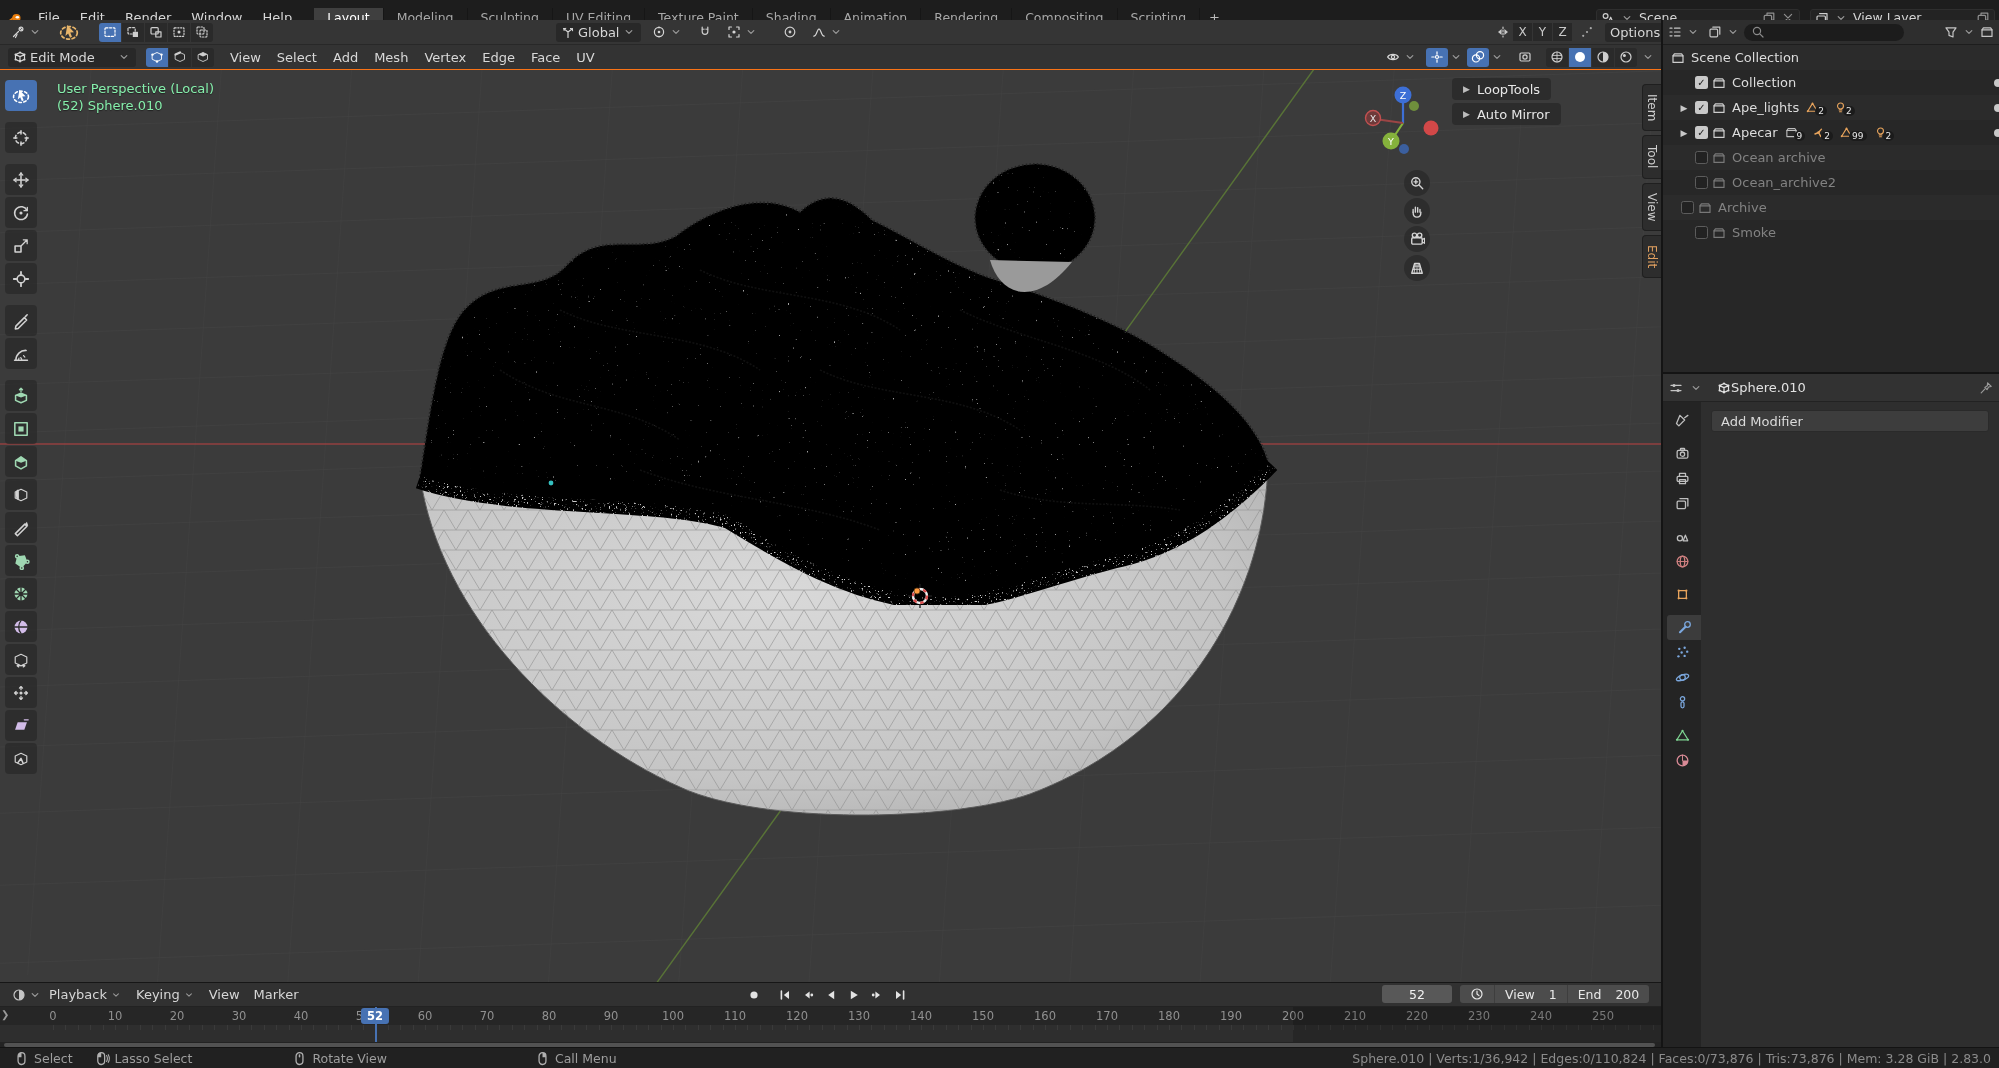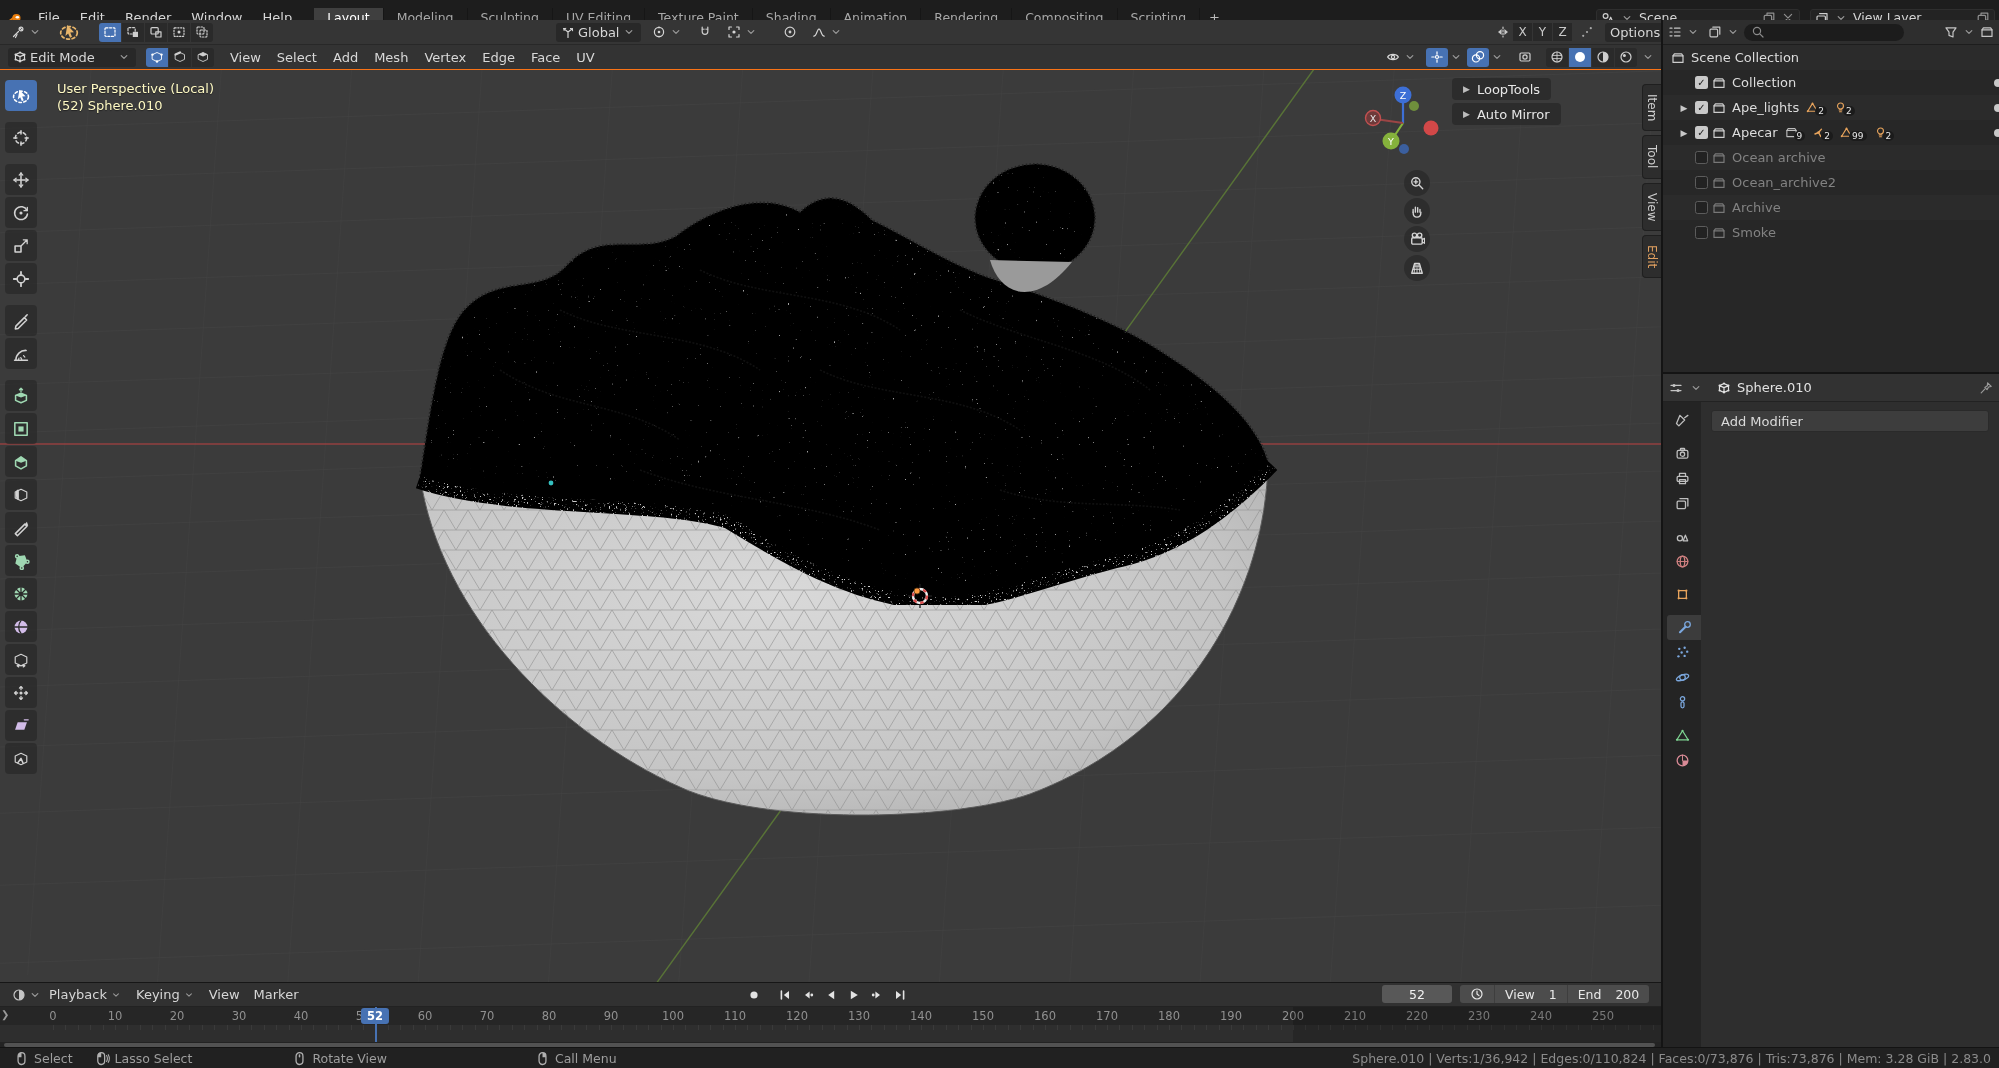--- a/index.html
+++ b/index.html
@@ -33,21 +33,21 @@
   .seg .hicon { background:#2a2a2a; border-radius:0; }
   .seg .hicon:first-child { border-radius:3px 0 0 3px; }
   .seg .hicon:last-child  { border-radius:0 3px 3px 0; }
   .seg .hicon.on { background:#4772b3; }
   .vmenu { padding:0 8px; color:#d8d8d8; cursor:pointer; height:25px; display:flex; align-items:center; }
   .xyz { width:19px; height:18px; display:flex; align-items:center; justify-content:center; background:#282828; color:#c9c9c9; font-size:12px; cursor:pointer; }
   .chev { color:#9a9a9a; }
 
   
   #viewport { left:0; top:70px; width:1661px; height:912px; background:#3b3b3b; overflow:hidden; }
-  #vp-overlay-text { left:57px; top:10px; color:#fef9c3; font-size:13px; line-height:17px; text-shadow:0 1px 1px rgba(0,0,0,.45); }
+  #vp-overlay-text { left:57px; top:10px; color:#86efac; font-size:13px; line-height:17px; text-shadow:0 1px 1px rgba(0,0,0,.45); }
   #toolbar { left:5px; top:10px; width:34px; display:flex; flex-direction:column; }
   .tool-btn { width:32px; height:31px; border-radius:4px; background:rgba(41,41,41,.75); margin-bottom:2px; display:flex; align-items:center; justify-content:center; color:#d2d2d2; cursor:pointer; }
   .tool-btn.active { background:#4772b3; color:#fff; }
   .tool-gap { height:9px; }
   #gizmo { left:1357px; top:7px; cursor:pointer; }
   .navbtn { width:26px; height:26px; border-radius:13px; background:rgba(40,40,40,.72); display:flex; align-items:center; justify-content:center; color:#d5d5d5; cursor:pointer; }
   .vp-panel { left:1452px; height:22px; display:flex; align-items:center; gap:7px; background:rgba(36,36,36,.62); border-radius:4px; padding:0 11px; color:#e6e6e6; font-size:13px; cursor:pointer; }
   .vp-panel .tri { color:#bdbdbd; font-size:9px; }
   #ntabs { right:0; top:14px; display:flex; flex-direction:column; gap:4px; align-items:flex-end; }
   .ntab { writing-mode:vertical-rl; padding:9px 2px; background:#2d2d2d; border:1px solid #1f1f1f; border-right:none; border-radius:4px 0 0 4px; color:#cdcdcd; font-size:12px; cursor:pointer; }
@@ -66,21 +66,21 @@
   .olcb { width:13px; height:13px; border-radius:2.5px; display:flex; align-items:center; justify-content:center; }
   .olcb.c1 { background:#c9c9c9; color:#1c1c1c; font-size:10px; font-weight:bold; }
   .olcb.c0 { background:#222; border:1px solid #5c5c5c; }
   .badge { display:flex; align-items:flex-end; margin-left:3px; color:#e8a45c; }
   .badge .cnt { background:#1b1b1b; color:#e6e6e6; font-size:9px; border-radius:6px; padding:0 3px; margin-left:-4px; margin-bottom:-2px; }
   .row-dot { position:absolute; right:-3px; width:8px; height:8px; border-radius:4px; background:#c9c9c9; }
 
   
   #properties { left:1661px; top:372px; width:338px; height:675px; background:#2e2e2e; border-left:2px solid #141414; border-top:2px solid #141414; }
   #prop-header { height:28px; background:#323232; border-bottom:1px solid #222; display:flex; align-items:center; gap:6px; padding:0 6px; }
-  #prop-breadcrumb { display:flex; align-items:center; gap:6px; margin-left:8px; color:#e2e2e2; }
+  #prop-breadcrumb { display:flex; align-items:center; margin-left:8px; color:#e2e2e2; }
   #prop-pin { margin-left:auto; color:#9a9a9a; }
   #prop-tabs { position:absolute; left:0; top:28px; bottom:0; width:38px; background:#242424; display:flex; flex-direction:column; align-items:stretch; padding-top:6px; }
   .ptab { height:25px; display:flex; align-items:center; justify-content:center; cursor:pointer; }
   .ptab.active { background:#3c3c3c; border-radius:3px 0 0 3px; margin-left:4px; }
   .ptab-gap { height:8px; }
   #prop-body { position:absolute; left:38px; right:0; top:28px; bottom:0; padding:8px 10px; }
   #add-modifier { height:22px; background:#3d3d3d; border:1px solid #2a2a2a; border-radius:3px; display:flex; align-items:center; padding:0 9px; color:#dadada; cursor:pointer; }
 
   
   #timeline { left:0; top:982px; width:1661px; height:65px; background:#2b2b2b; border-top:1px solid #161616; }
@@ -991,21 +991,21 @@
         <span class="spacer"></span>
         <span class="olcb c0"></span>
         <span class="ic" style="color: rgb(120, 120, 120);">
           <svg width="14" height="14" viewBox="0 0 14 14" fill="none" stroke="currentColor" stroke-width="1.2" stroke-linecap="round" stroke-linejoin="round">
             <path d="M2 4.8h10v6.6H2z"></path>
             <path d="M2 4.8l1.4-2h7.2l1.4 2"></path>
           </svg>
         </span>
         <span class="lbl">Ocean_archive2</span>
       </div>
-      <div class="ol-row muted" style="padding-left: 14px;">
+      <div class="ol-row muted" style="">
         <span class="spacer"></span>
         <span class="olcb c0"></span>
         <span class="ic" style="color: rgb(120, 120, 120);">
           <svg width="14" height="14" viewBox="0 0 14 14" fill="none" stroke="currentColor" stroke-width="1.2" stroke-linecap="round" stroke-linejoin="round">
             <path d="M2 4.8h10v6.6H2z"></path>
             <path d="M2 4.8l1.4-2h7.2l1.4 2"></path>
           </svg>
         </span>
         <span class="lbl">Archive</span>
       </div>

